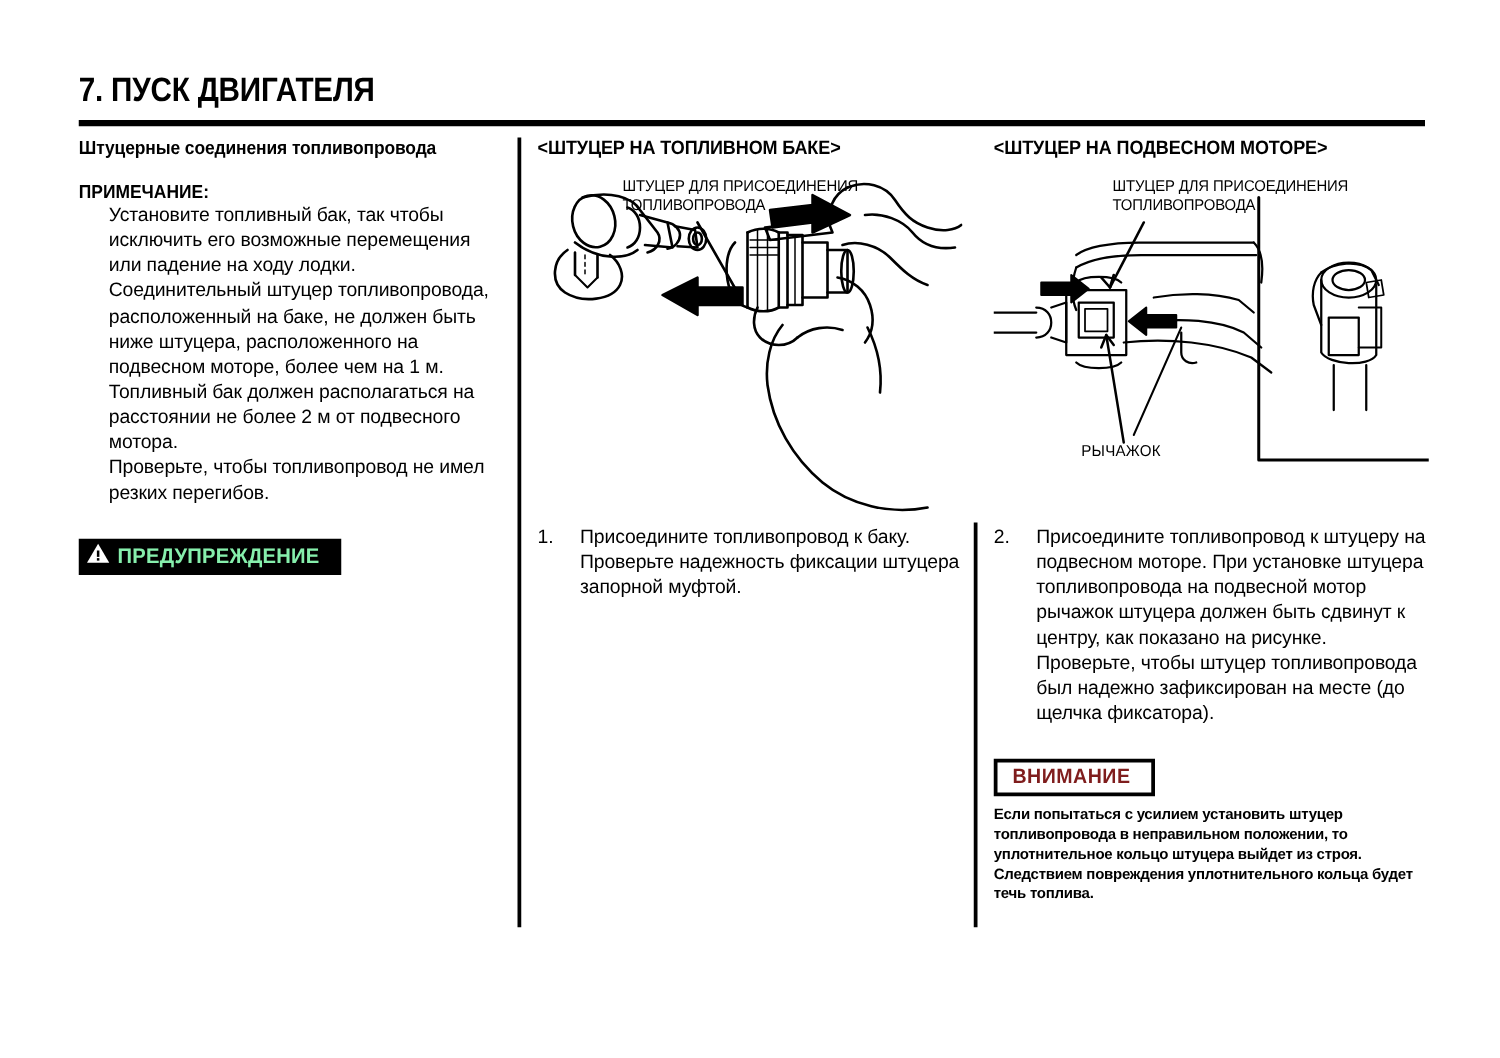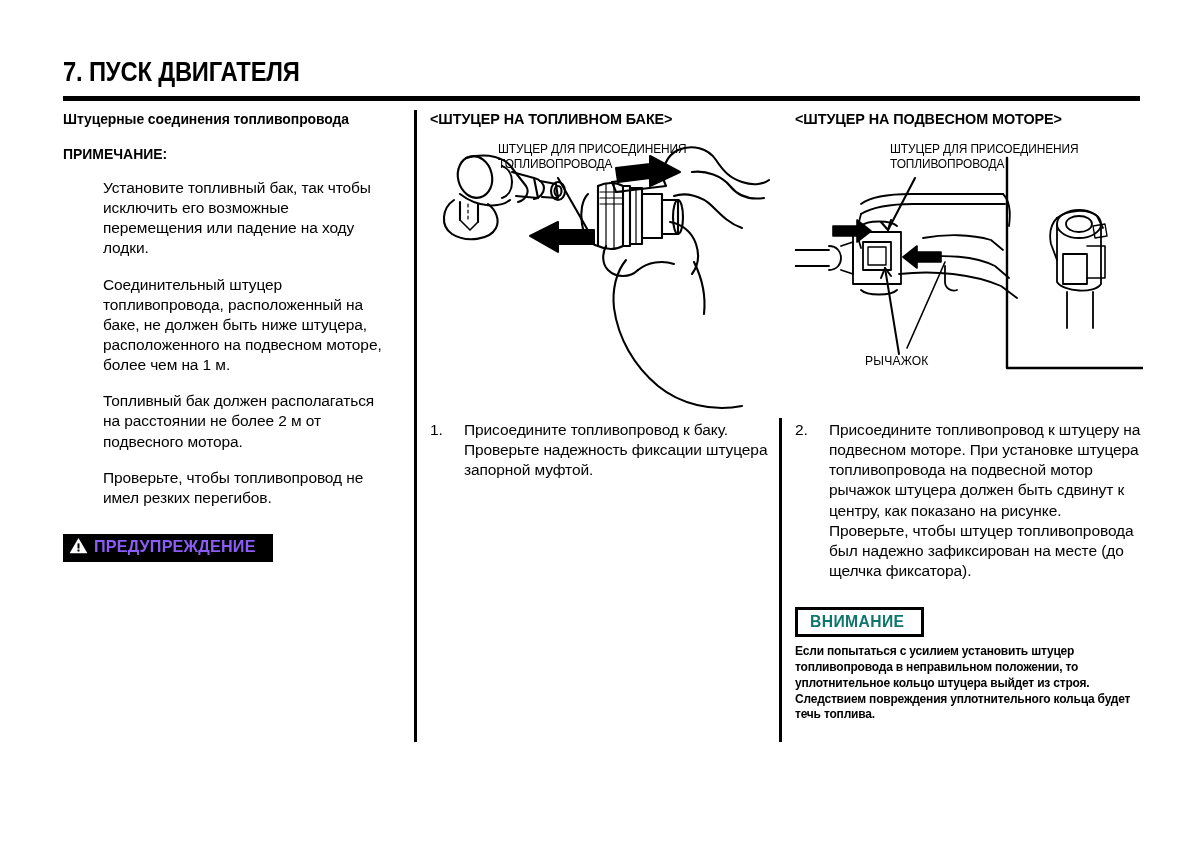--- a/index.html
+++ b/index.html
@@ -78,29 +78,29 @@
     transform: scaleX(0.93);
     transform-origin: left center;
     margin: 0 0 1px 0;
   }
   .note-body {
     margin: 0 0 0 24px;
     font-size: 15.5px;
     line-height: 1.30;
     letter-spacing: -0.1px;
   }
-  .note-body p { margin: 16px; }
+  .note-body p { margin: 0; }
 
   
   .warn-block { margin-top: 26px; }
   .warn-banner {
     display: inline-flex;
     align-items: center;
     background: #000000;
-    color: #8b5cf6;
+    color: #86efac;
     padding: 3px 9px 4px 6px;
     gap: 6px;
   }
   .warn-banner .wtext {
     font-size: 17px;
     font-weight: bold;
     letter-spacing: 0.2px;
     transform: scaleX(0.95);
     transform-origin: left center;
     white-space: nowrap;
@@ -113,21 +113,21 @@
     line-height: 1.32;
     letter-spacing: -0.2px;
   }
 
   
   .caution-block { margin-top: 26px; }
   .caution-banner {
     display: inline-block;
     border: 3px solid #000000;
     background: #ffffff;
-    color: #0f766e;
+    color: #7f1d1d;
     padding: 2px 12px 3px 12px;
   }
   .caution-banner .ctext {
     font-size: 16.5px;
     font-weight: bold;
     letter-spacing: 0.4px;
     transform: scaleX(0.95);
     transform-origin: left center;
     white-space: nowrap;
     display: inline-block;

